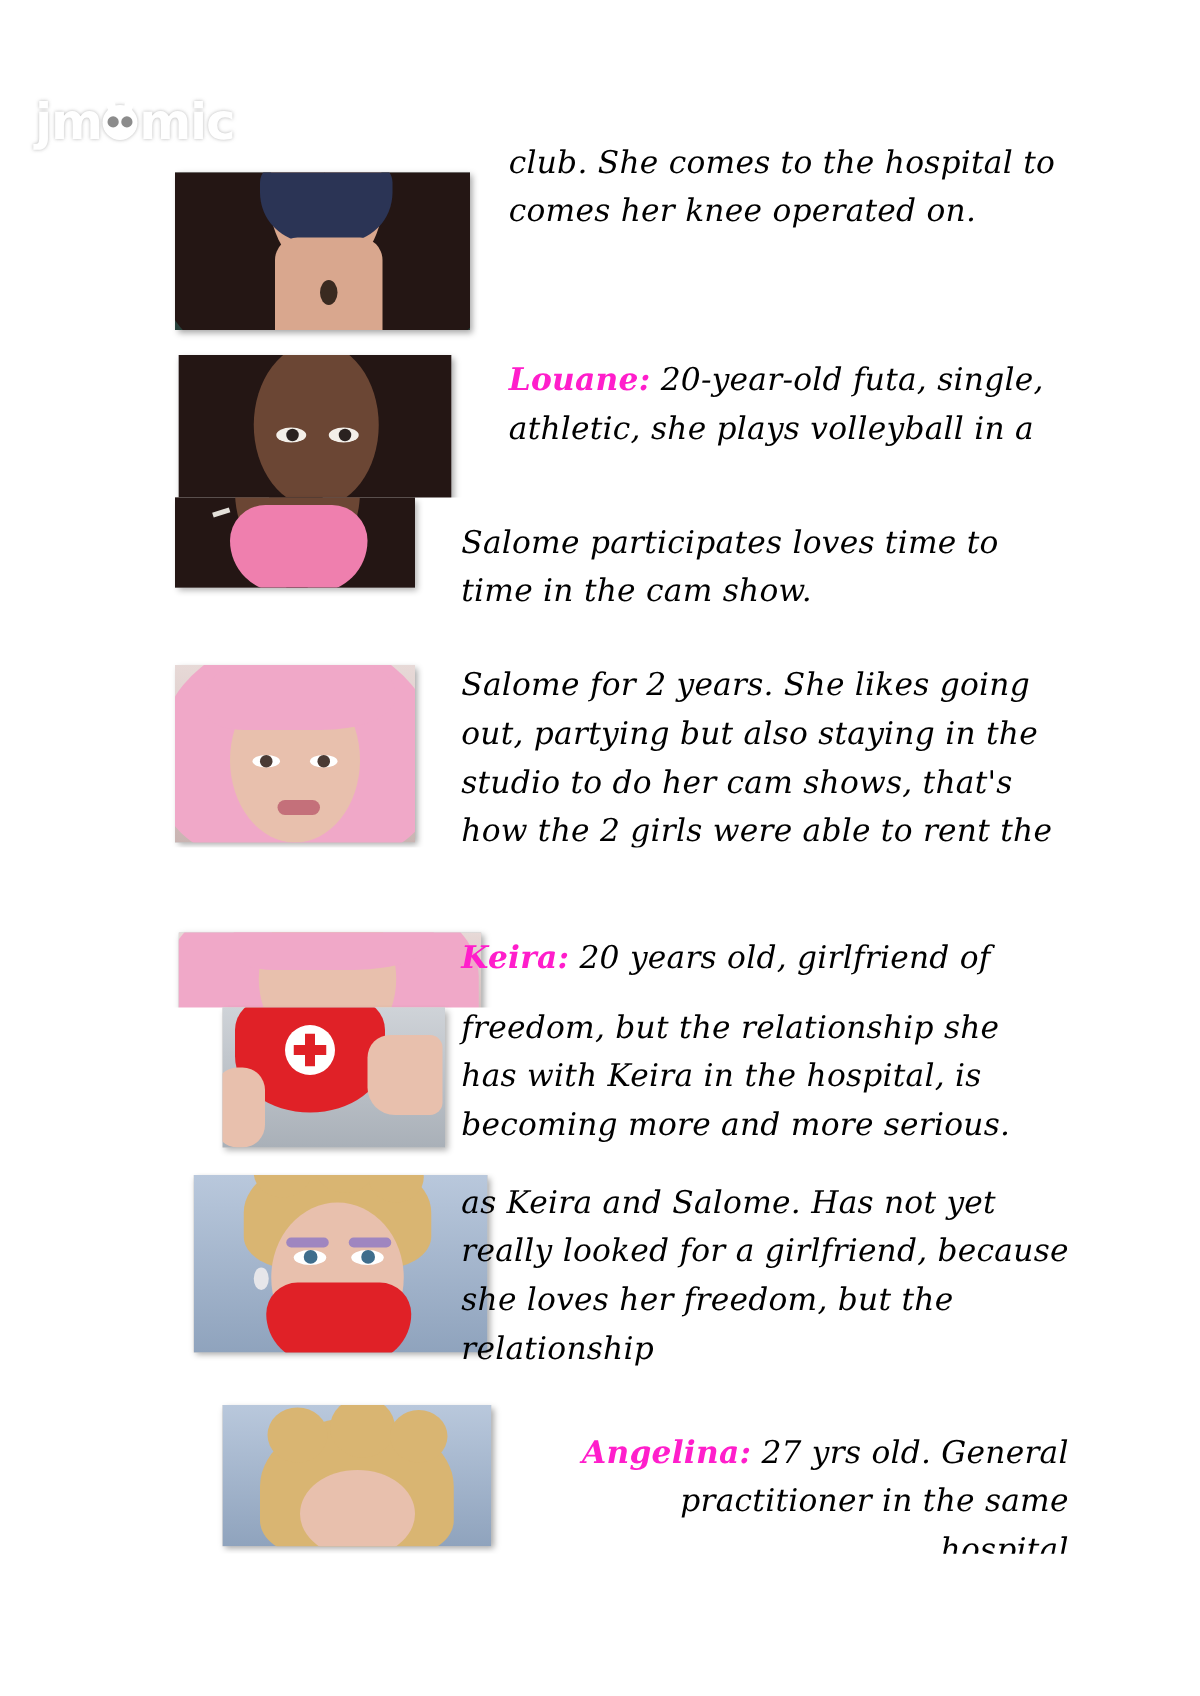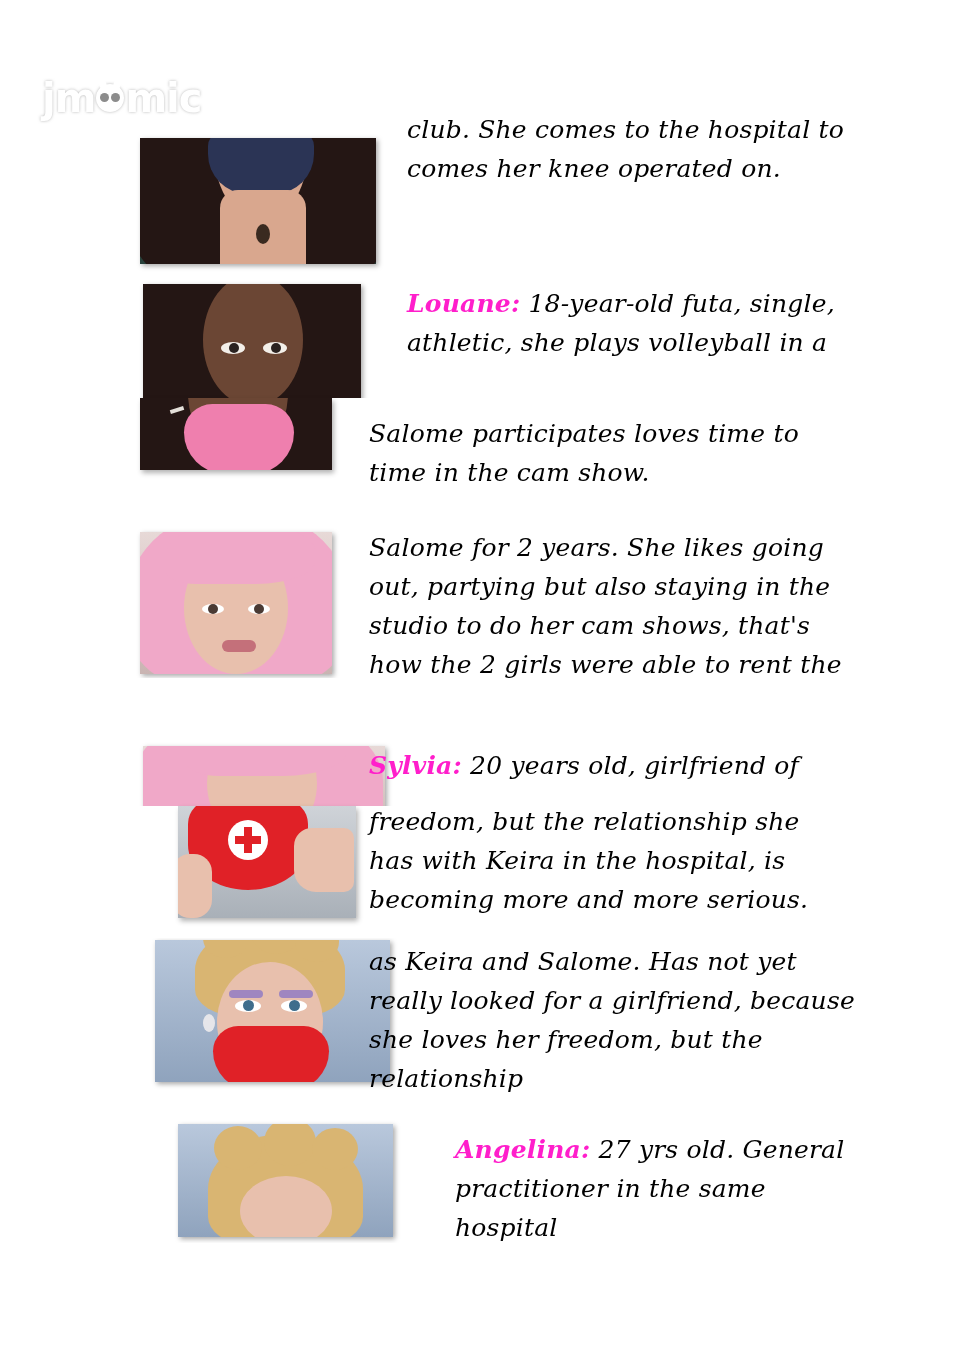--- a/index.html
+++ b/index.html
@@ -11,21 +11,21 @@
     width: 960px;
     height: 1357px;
     position: relative;
     overflow: hidden;
     font-family: "DejaVu Serif", serif;
   }
 
   
   .logo {
     position: absolute;
-    left: 42px;
+    left: 28px;
     top: 78px;
     display: flex;
     align-items: center;
     z-index: 50;
     pointer-events: none;
     text-align: right;
   }
   .logo-text {
     font-family: "DejaVu Sans", sans-serif;
     font-weight: 700;
@@ -198,21 +198,21 @@
       <div class="oval hair-dark" style="position:absolute;left:-28px;top:-34px;width:160px;height:190px;"></div>
       <div class="oval hair-dark" style="position:absolute;right:-30px;top:-40px;width:160px;height:195px;"></div>
       <div class="oval skin-dark" style="position:absolute;left:60px;top:-10px;width:100px;height:132px;"></div>
       <div class="oval" style="position:absolute;left:78px;top:58px;width:24px;height:12px;background:#f3efe9;"></div>
       <div class="oval" style="position:absolute;left:120px;top:58px;width:24px;height:12px;background:#f3efe9;"></div>
       <div class="oval" style="position:absolute;left:86px;top:59px;width:10px;height:10px;background:#2a2220;"></div>
       <div class="oval" style="position:absolute;left:128px;top:59px;width:10px;height:10px;background:#2a2220;"></div>
     </div>
     <div class="bio" style="left:407px;top:2px;width:460px;">
       <span class="name">Louane</span><span class="colon">:</span>
-      <span>18-year-old futa, single, athletic, she plays volleyball in a</span>
+      <span>20-year-old futa, single, athletic, she plays volleyball in a</span>
     </div>
   </div>
 
   <div class="strip" style="left:0;top:398px;width:960px;height:110px;background:#ffffff;">
     <div class="portrait clip" style="left:140px;top:0;width:192px;height:72px;box-shadow:2px 3px 5px rgba(0,0,0,0.3);">
       <div class="face bg-dark"></div>
       <div class="oval hair-dark" style="position:absolute;left:-30px;top:-70px;width:150px;height:180px;"></div>
       <div class="oval hair-dark" style="position:absolute;right:-32px;top:-76px;width:150px;height:185px;"></div>
       <div class="oval skin-dark" style="position:absolute;left:48px;top:-70px;width:100px;height:130px;"></div>
       <div class="mask-pink" style="position:absolute;left:44px;top:6px;width:110px;height:70px;border-radius:30px 30px 44px 44px;"></div>
@@ -243,21 +243,21 @@
   <div class="whiteband" style="left:0;top:678px;width:960px;height:60px;"></div>
 
   <div class="strip" style="left:0;top:742px;width:960px;height:110px;">
     <div class="portrait clip" style="left:143px;top:4px;width:242px;height:88px;">
       <div class="face bg-pinkbg"></div>
       <div class="hair-pink" style="position:absolute;left:-10px;top:-40px;width:250px;height:150px;border-radius:55% 55% 35% 35%;"></div>
       <div class="oval skin-light" style="position:absolute;left:64px;top:-26px;width:110px;height:126px;"></div>
       <div class="hair-pink" style="position:absolute;left:44px;top:-34px;width:160px;height:64px;border-radius:50% 50% 40% 20%;"></div>
     </div>
     <div class="bio" style="left:369px;top:4px;width:470px;">
-      <span class="name">Sylvia</span><span class="colon">:</span>
+      <span class="name">Keira</span><span class="colon">:</span>
       <span>20 years old, girlfriend of</span>
     </div>
   </div>
 
   <div class="strip" style="left:0;top:938px;width:960px;height:150px;">
     <div class="portrait clip" style="left:155px;top:2px;width:235px;height:142px;">
       <div class="face bg-bluebg"></div>
       <div class="hair-blond" style="position:absolute;left:40px;top:-16px;width:150px;height:92px;border-radius:52% 52% 30% 30%;"></div>
       <div class="oval hair-blond" style="position:absolute;left:48px;top:-22px;width:46px;height:40px;"></div>
       <div class="oval hair-blond" style="position:absolute;left:96px;top:-30px;width:50px;height:44px;"></div>
@@ -295,21 +295,21 @@
 
   <div class="strip" style="left:0;top:1118px;width:960px;height:125px;">
     <div class="portrait clip" style="left:178px;top:6px;width:215px;height:113px;">
       <div class="face bg-bluebg"></div>
       <div class="hair-blond" style="position:absolute;left:30px;top:10px;width:155px;height:110px;border-radius:52% 52% 26% 26%;"></div>
       <div class="oval hair-blond" style="position:absolute;left:36px;top:2px;width:48px;height:44px;"></div>
       <div class="oval hair-blond" style="position:absolute;left:86px;top:-6px;width:52px;height:48px;"></div>
       <div class="oval hair-blond" style="position:absolute;left:134px;top:4px;width:46px;height:42px;"></div>
       <div class="oval skin-light" style="position:absolute;left:62px;top:52px;width:92px;height:70px;"></div>
     </div>
-    <div class="bio" style="left:455px;top:12px;width:400px;">
+    <div class="bio" style="left:455px;top:24px;width:400px;text-align:right;">
       <span class="name">Angelina</span><span class="colon">:</span>
       <span>27 yrs old. General practitioner in the same hospital</span>
     </div>
   </div>
 
   <div class="whiteband" style="left:0;top:1243px;width:960px;height:114px;"></div>
 
 </div>
 
 </body></html>

